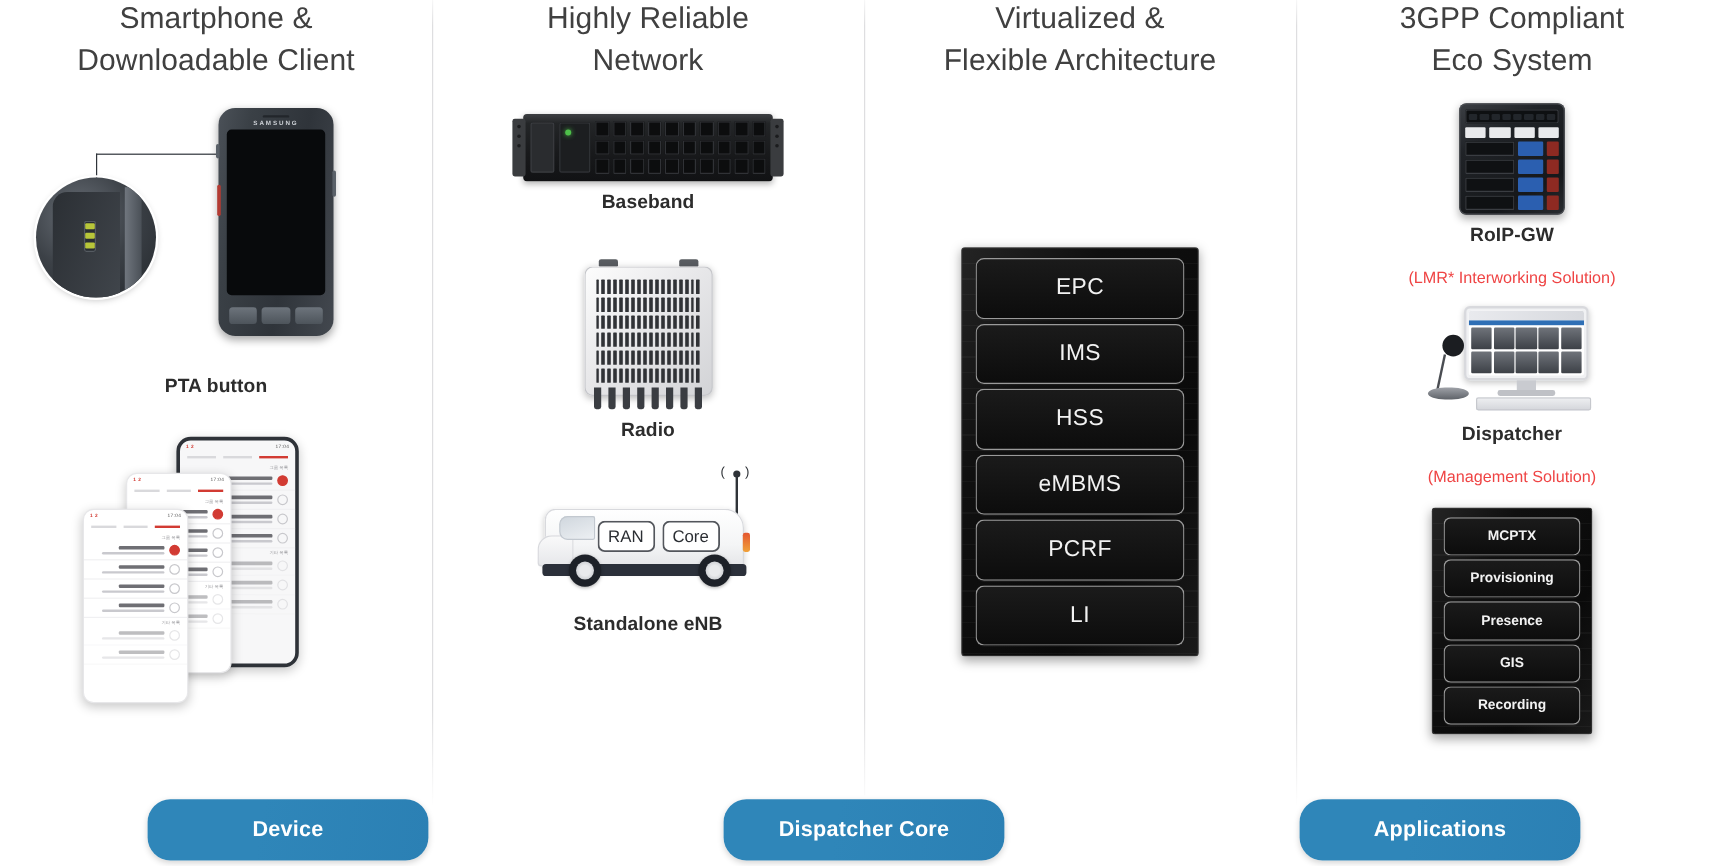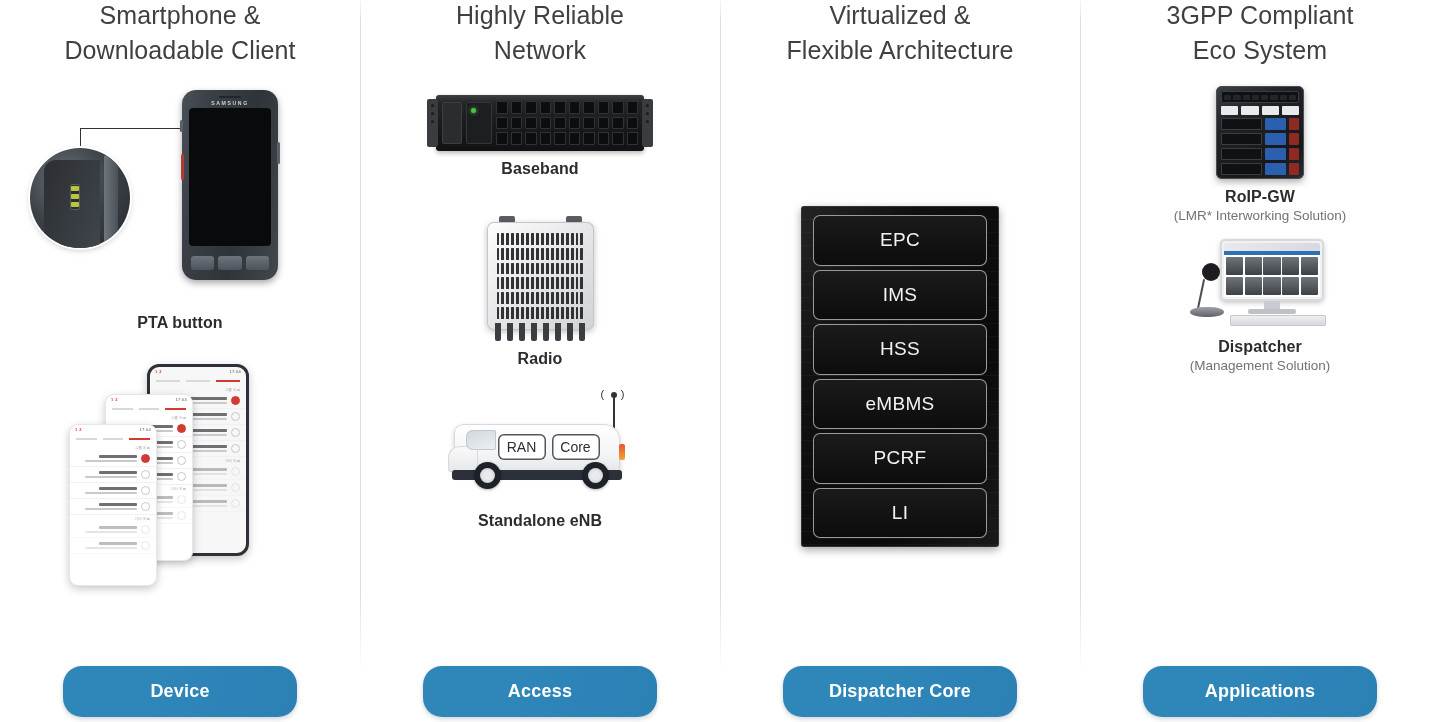--- a/index.html
+++ b/index.html
@@ -26,21 +26,21 @@
     font-size:25px;line-height:35px;
     color:#404040;font-weight:400;
     letter-spacing:.1px;
     padding-top:0;margin-top:-2px;
     white-space:pre-line;
   }
   .col-body{flex:1 1 auto;width:100%;display:flex;flex-direction:column;align-items:center;}
   .caption{
     text-align:center;font-size:16px;color:#2c2c2c;font-weight:700;margin-top:9px;letter-spacing:.1px;
   }
-  .subcaption{text-align:center;font-size:13.5px;color:#737373;margin-top:2px;}
+  .subcaption{text-align:center;font-size:13.5px;color:#ef4444;margin-top:18px;}
   .pill-row{position:absolute;left:0;right:0;bottom:5px;display:flex;}
   .pill-cell{flex:1 1 0;display:flex;justify-content:center;}
   .pill{
     width:234px;height:51px;border-radius:19px;
     background:linear-gradient(100deg,#2f86b9 0%,#2f86b9 40%,#2b80b4 100%);
     color:#fff;font-size:18px;font-weight:700;letter-spacing:.2px;
     display:flex;align-items:center;justify-content:center;
     box-shadow:0 2px 5px rgba(0,0,0,.18), 0 0 0 3px #fff;
   }
 
@@ -714,32 +714,36 @@
         <div class="neck"></div>
         <div class="base"></div>
         <div class="kb"></div>
         <div class="mic-arm"></div>
         <div class="mic-head"></div>
         <div class="mic-base"></div>
       </div>
       <div class="caption">Dispatcher</div>
       <div class="subcaption">(Management Solution)</div>
 
+      <div class="rack apps" style="margin-top:18px;">
+        <div class="unit">MCPTX</div>
+        <div class="unit">Provisioning</div>
+        <div class="unit">Presence</div>
+        <div class="unit">GIS</div>
+        <div class="unit">Recording</div>
+      </div>
 
     </div>
   </div>
 
 </div>
 
 <div class="pill-row">
   <div class="pill-cell">
     <div class="pill">Device</div>
-  </div>
-  <div class="pill-cell">
-    <div class="pill">Access</div>
   </div>
   <div class="pill-cell">
     <div class="pill">Dispatcher Core</div>
   </div>
   <div class="pill-cell">
     <div class="pill">Applications</div>
   </div>
 </div>
 
 </body></html>

